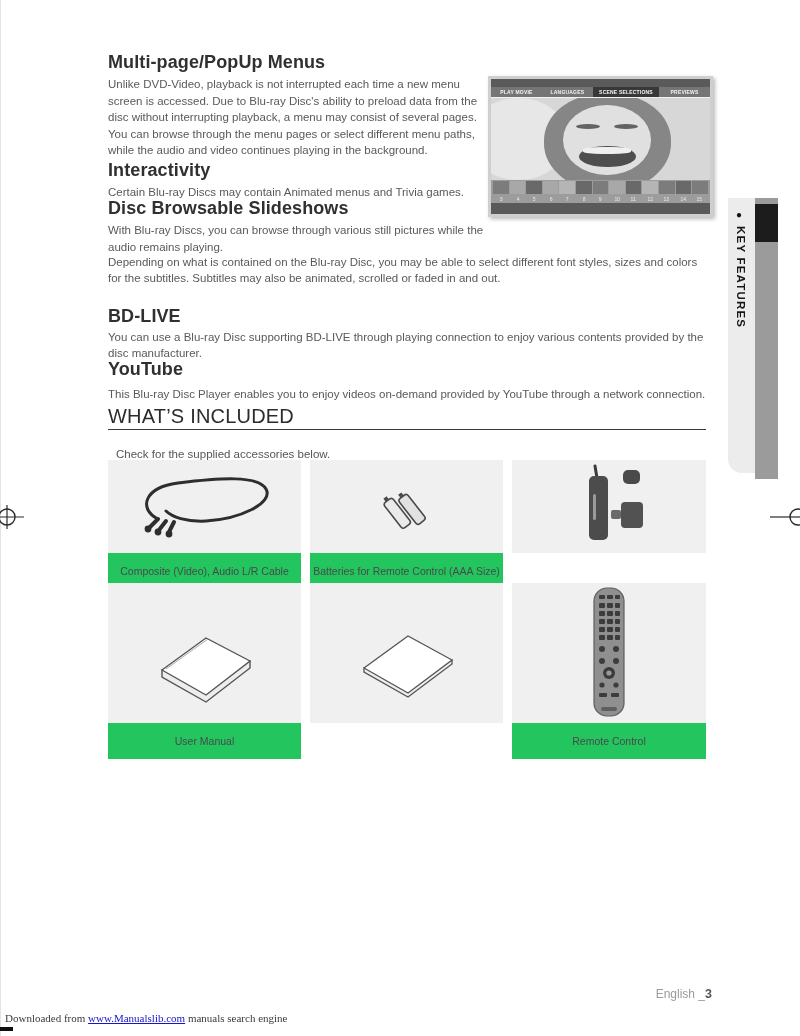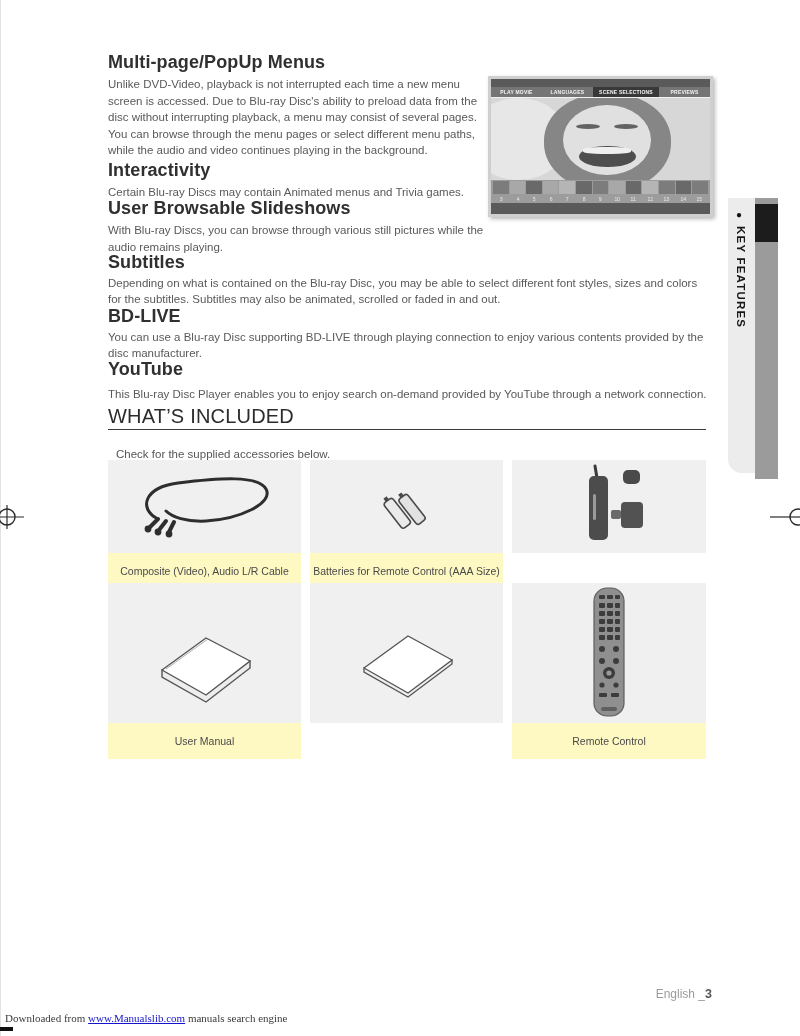--- a/index.html
+++ b/index.html
@@ -24,21 +24,21 @@
   .f6 p{margin-top:7px;}
 
   
   .wi-title{position:absolute;left:108px;top:405px;margin:0;font-size:20px;font-weight:normal;color:#2c2c2c;letter-spacing:0.2px;}
   .wi-rule{position:absolute;left:108px;top:429px;width:598px;height:0;border-top:1.5px solid #3c3c3c;}
   .wi-intro{position:absolute;left:108px;top:440px;margin:8px;font-size:11.5px;color:#555;}
 
   
   .cell{position:absolute;width:193px;}
   .cell .img{background:#f0f0f0;display:flex;align-items:center;justify-content:center;}
-  .cell .cap{background:#fef9c3;height:36px;display:flex;align-items:center;justify-content:center;
+  .cell .cap{background:#22c55e;height:36px;display:flex;align-items:center;justify-content:center;
              font-size:10.5px;color:#4a4a4a;text-align:center;}
   .r1 .img{height:93px;} .r1{top:460px;}
   .r2 .img{height:140px;} .r2{top:583px;}
   .c1{left:108px;} .c2{left:310px;} .c3{left:512px;width:194px;}
 
   
   .shot{position:absolute;left:488px;top:76px;width:225px;height:141px;background:#cfcfcf;
         padding:0;box-shadow:2px 2px 4px rgba(0,0,0,0.28);}
   .shot-inner{position:absolute;left:3px;top:3px;right:3px;bottom:3px;background:#5a5a5a;overflow:hidden;}
   .shot-topbar{height:8px;background:#5a5a5a;}
@@ -96,34 +96,33 @@
 
   <div class="feature narrow f1">
     <h3>Multi-page/PopUp Menus</h3>
     <p>Unlike DVD-Video, playback is not interrupted each time a new menu screen is accessed. Due to Blu-ray Disc's ability to preload data from the disc without interrupting playback, a menu may consist of several pages. You can browse through the menu pages or select different menu paths, while the audio and video continues playing in the background.</p>
   </div>
   <div class="feature narrow f2">
     <h3>Interactivity</h3>
     <p>Certain Blu-ray Discs may contain Animated menus and Trivia games.</p>
   </div>
   <div class="feature narrow f3">
-    <h3>User Browsable Slideshows</h3>
+    <h3>Disc Browsable Slideshows</h3>
     <p>With Blu-ray Discs, you can browse through various still pictures while the audio remains playing.</p>
   </div>
   <div class="feature wide f4">
-    <h3>Subtitles</h3>
     <p>Depending on what is contained on the Blu-ray Disc, you may be able to select different font styles, sizes and colors for the subtitles. Subtitles may also be animated, scrolled or faded in and out.</p>
   </div>
   <div class="feature wide f5">
     <h3>BD-LIVE</h3>
     <p>You can use a Blu-ray Disc supporting BD-LIVE through playing connection to enjoy various contents provided by the disc manufacturer.</p>
   </div>
   <div class="feature wide f6">
     <h3>YouTube</h3>
-    <p>This Blu-ray Disc Player enables you to enjoy search on-demand provided by YouTube through a network connection.</p>
+    <p>This Blu-ray Disc Player enables you to enjoy videos on-demand provided by YouTube through a network connection.</p>
   </div>
 
   <div class="shot">
     <div class="shot-inner">
       <div class="shot-topbar"></div>
       <div class="tabs">
         <div class="tab">PLAY MOVIE</div>
         <div class="tab">LANGUAGES</div>
         <div class="tab active">SCENE SELECTIONS</div>
         <div class="tab">PREVIEWS</div>

